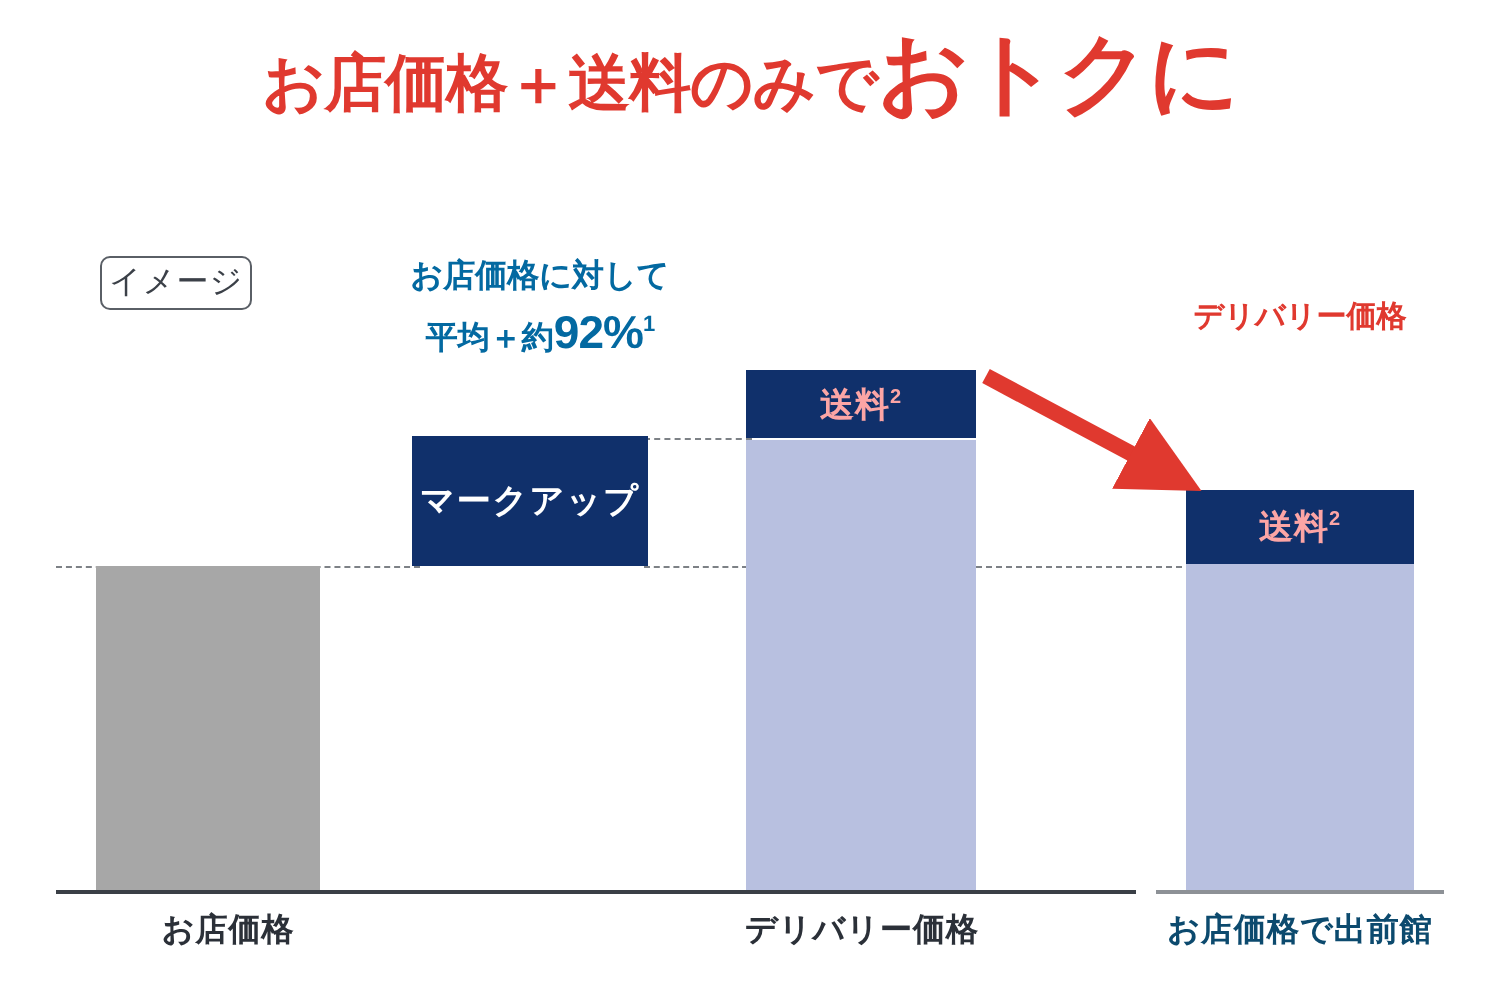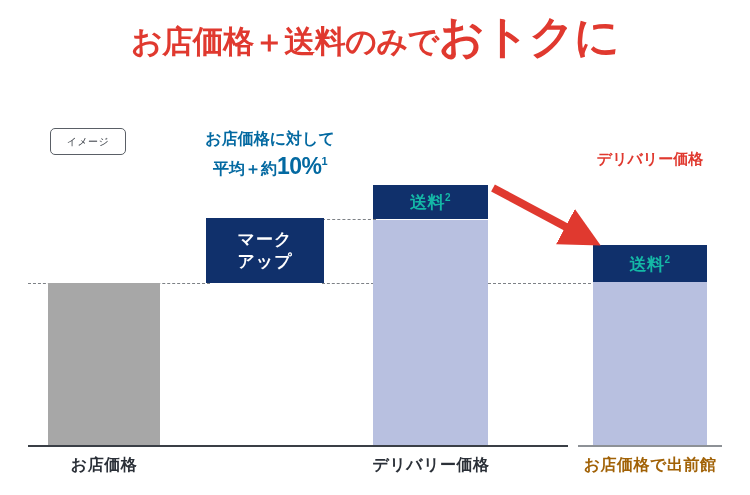--- a/index.html
+++ b/index.html
@@ -54,21 +54,21 @@
     top: 128px;
     width: 76px;
     height: 27px;
     border: 1px solid #5a5f66;
     border-radius: 5px;
     box-sizing: border-box;
     display: flex;
     align-items: center;
     justify-content: center;
     color: #3b4048;
-    font-size: 10px;
+    font-size: 16px;
     letter-spacing: 0.5px;
   }
 
   
   .axis {
     position: absolute;
     left: 28px;
     top: 445px;
     width: 540px;
     height: 2px;
@@ -126,21 +126,21 @@
     top: 245px;
     width: 114px;
     height: 37px;
     background: #10306b;
     display: flex;
     align-items: center;
     justify-content: center;
   }
 
   .fee-label {
-    color: #14b8a6;
+    color: #fca5a5;
     font-size: 17px;
     font-weight: bold;
     letter-spacing: 0.5px;
     line-height: 1;
     text-align: center;
   }
   .fee-label sup {
     font-size: 10px;
     vertical-align: super;
     font-weight: bold;
@@ -148,21 +148,20 @@
 
   
   .markup-box {
     position: absolute;
     left: 206px;
     top: 218px;
     width: 118px;
     height: 65px;
     background: #10306b;
     display: flex;
-    flex-direction: column;
     align-items: center;
     justify-content: center;
     color: #ffffff;
     font-size: 17px;
     font-weight: bold;
     line-height: 1.25;
     letter-spacing: 1px;
   }
 
   
@@ -235,36 +234,36 @@
   
   .cat {
     position: absolute;
     text-align: center;
     font-size: 16px;
     font-weight: bold;
     letter-spacing: 0.5px;
     white-space: nowrap;
   }
   .cat-store {
-    left: 34px;
+    left: 44px;
     top: 455px;
     width: 140px;
     color: #2b3038;
   }
   .cat-delivery {
     left: 356px;
     top: 455px;
     width: 150px;
     color: #2b3038;
   }
   .cat-demae {
     left: 566px;
     top: 455px;
     width: 168px;
-    color: #a16207;
+    color: #0c4a6e;
   }
 </style>
 </head>
 <body>
 
 <div class="stage">
 
   <div class="headline">
     <span class="h-small">お店価格＋送料のみで</span><span class="h-big">おトクに</span>
   </div>
@@ -273,21 +272,21 @@
     <span>イメージ</span>
   </div>
 
   <div class="dash dash-a"></div>
   <div class="dash dash-b"></div>
   <div class="dash dash-c"></div>
   <div class="dash dash-d"></div>
 
   <div class="markup-note">
     <span class="ln1">お店価格に対して</span>
-    <span class="ln2"><span>平均＋約</span><span class="pct"><span>10%</span><sup>1</sup></span></span>
+    <span class="ln2"><span>平均＋約</span><span class="pct"><span>92%</span><sup>1</sup></span></span>
   </div>
 
   <div class="markup-box">
     <span>マーク</span>
     <span>アップ</span>
   </div>
 
   <div class="bar bar-store"></div>
 
   <div class="bar bar-delivery-body"></div>

